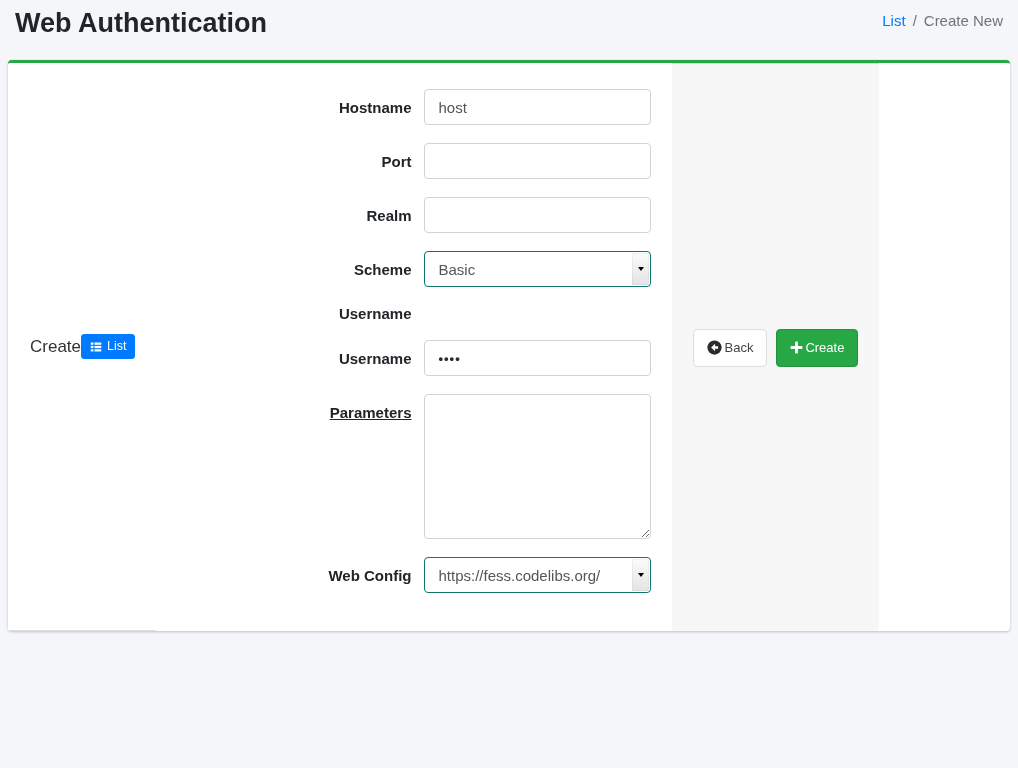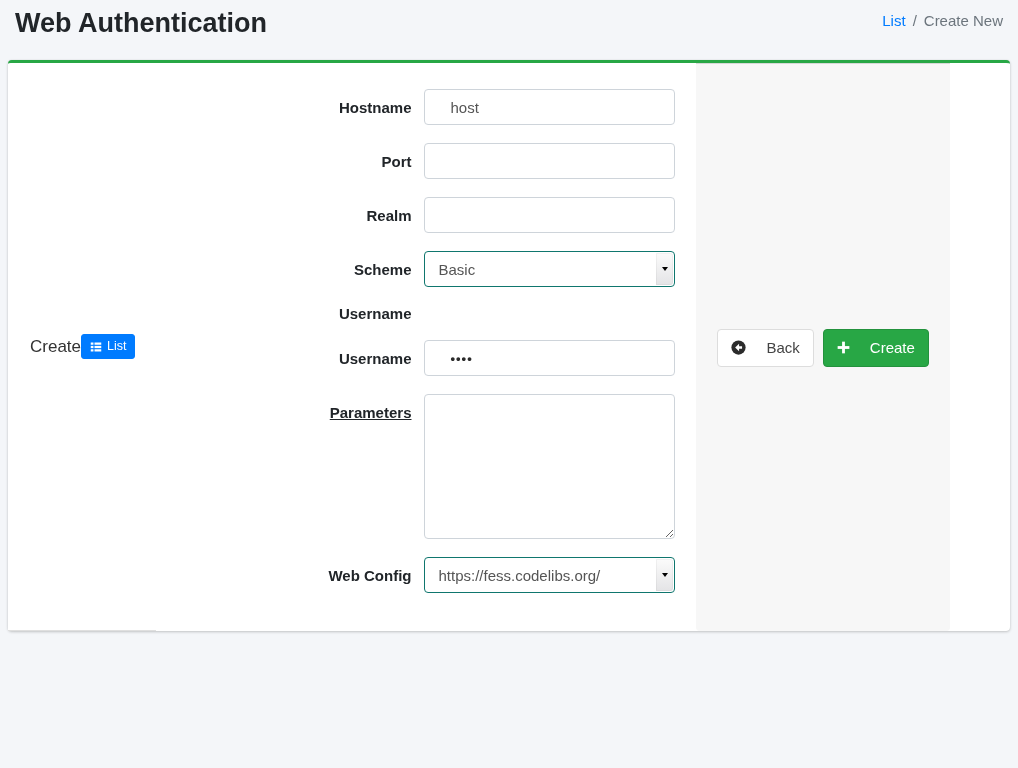--- a/index.html
+++ b/index.html
@@ -95,21 +95,21 @@
     padding-right: 0;
   }
   .form-row.align-top .form-label { padding-top: 10px; }
   .form-control-col { flex: 1; margin-left: 13px; position: relative; }
 
   .text-input {
     width: 100%;
     height: 36px;
     border: 1px solid #ced4da;
     border-radius: 4px;
-    padding: 0 25px;
+    padding: 0 13px;
     font-family: inherit;
     font-size: 15px;
     color: #555;
     background: #fff;
     outline: none;
   }
   .password-input {
     font-size: 13px;
     letter-spacing: 1px;
     color: #2b2b2b;
@@ -175,27 +175,27 @@
   .card-footer {
     background: #f7f7f7;
     border-top: 1px solid rgba(0,0,0,.125);
     border-radius: 0 0 4px 4px;
     padding: 8px 21px;
     display: flex;
     align-items: center;
   }
   .btn {
     font-family: inherit;
-    font-size: 15px;
+    font-size: 13px;
     line-height: 20px;
     padding: 8px 13px;
     border-radius: 4px;
     display: inline-flex;
     align-items: center;
-    gap: 20px;
+    gap: 2px;
     cursor: pointer;
   }
   .btn svg { display: block; }
   .btn-back {
     background: #ffffff;
     border: 1px solid #ddd;
     color: #444;
   }
   .btn-create {
     background: #28a745;

